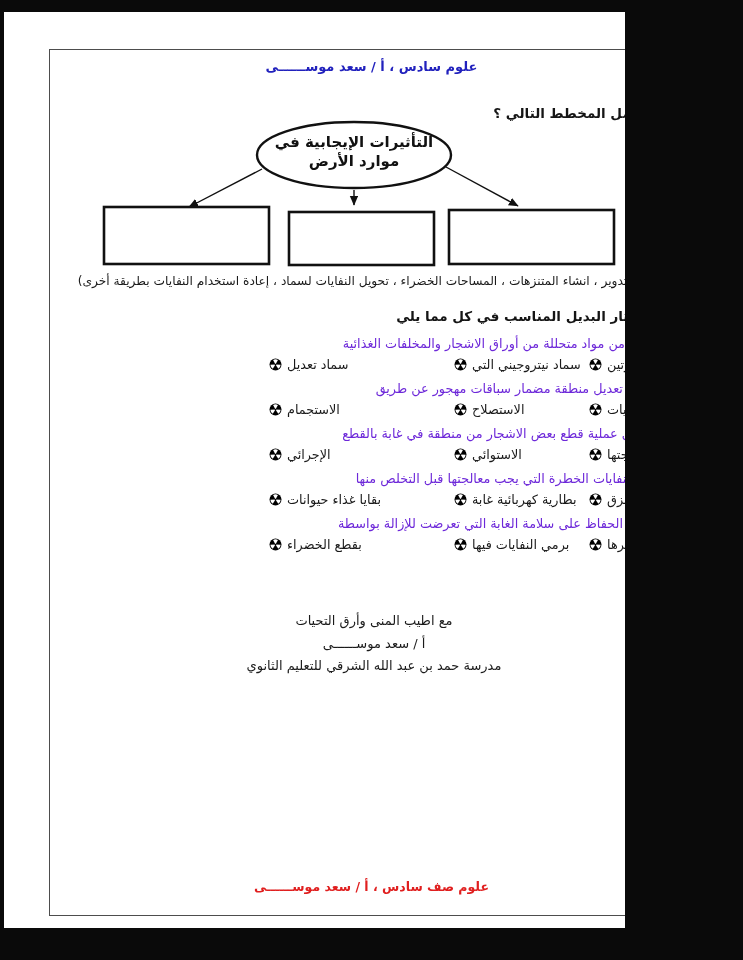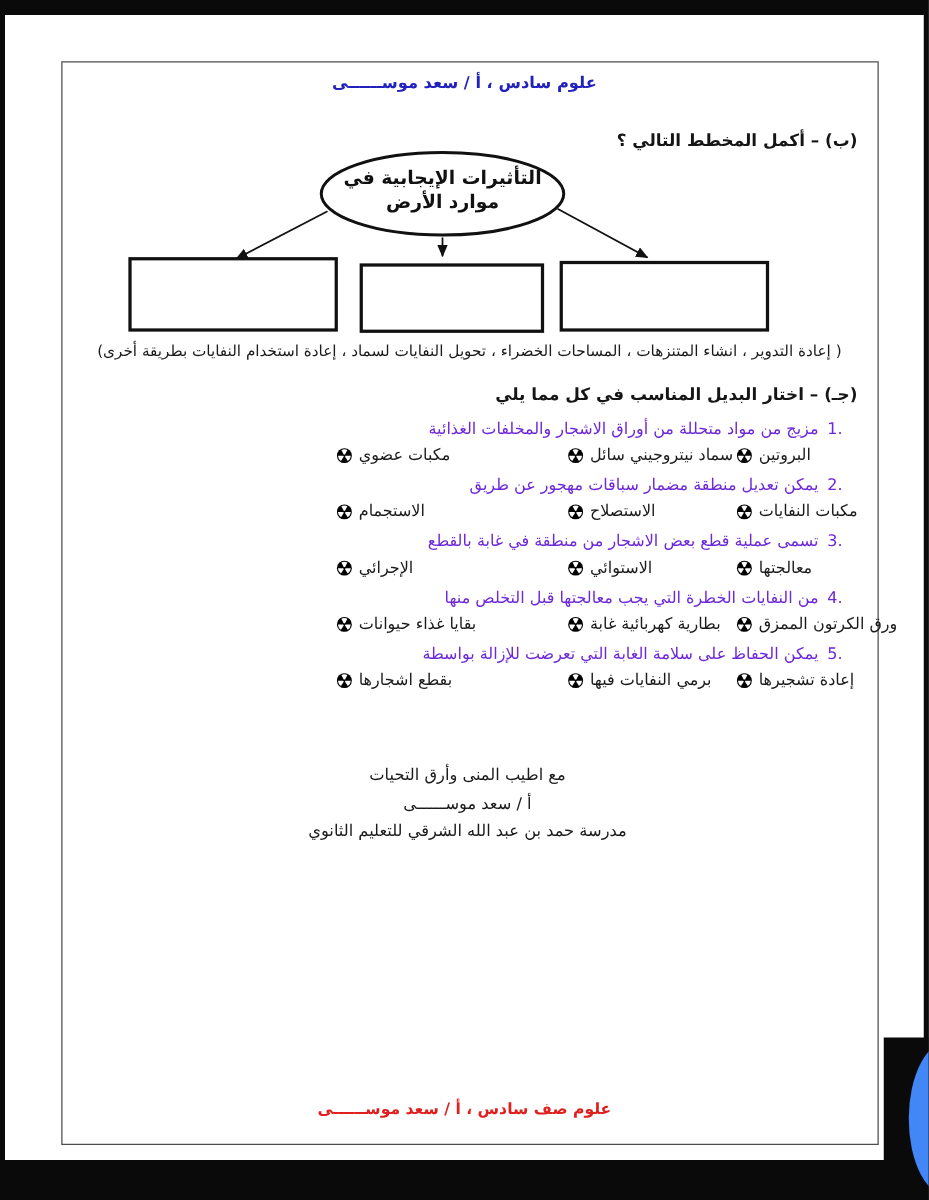--- a/index.html
+++ b/index.html
@@ -1,17 +1,17 @@
 <!DOCTYPE html>
 <html lang="ar" style="--header-blue: #2121bd; --footer-red: #e01f1f; --corner-blue: #4386f5;"><head>
 <meta charset="utf-8">
 <style>
   html,body { margin:0; padding:0; }
   body { width:743px; height:960px; background:#0a0a0a; font-family:"DejaVu Sans", sans-serif; }
-  #screen { position:relative; width:743px; height:960px; overflow:hidden; background:#0a0a0a; }
+  #screen { position:relative; width:625px; height:960px; overflow:hidden; background:#0a0a0a; }
 
   .page { position:absolute; left:4px; top:12px; width:735px; height:916px; background:#ffffff; }
 
   .frame { position:absolute; left:45px; top:37px; width:652px; height:865px; border:1px solid #4d4d4d; }
 
   .header { position:absolute; top:47px; left:0; right:0; text-align:center;
             color:var(--header-blue,#2121bd); font-weight:bold; font-size:13px; direction:rtl; }
 
   .sec-title { position:absolute; right:53px; direction:rtl; font-weight:bold; font-size:13.5px; color:#151515; }
   .sec-title.b { top:93px; }
@@ -108,27 +108,27 @@
           <span class="opt o1">
               <svg class="icon" width="13" height="13" viewBox="0 0 24 24">
                 <use href="#trefoil"></use>
               </svg>
               <span class="opt-label">البروتين</span>
             </span>
           <span class="opt o2">
               <svg class="icon" width="13" height="13" viewBox="0 0 24 24">
                 <use href="#trefoil"></use>
               </svg>
-              <span class="opt-label">سماد نيتروجيني سائل</span>
-            </span>
-          <span class="opt o3">
-              <svg class="icon" width="13" height="13" viewBox="0 0 24 24">
-                <use href="#trefoil"></use>
-              </svg>
-              <span class="opt-label">مكبات عضوي</span>
+              <span class="opt-label">سماد نيتروجيني التي</span>
+            </span>
+          <span class="opt o3">
+              <svg class="icon" width="13" height="13" viewBox="0 0 24 24">
+                <use href="#trefoil"></use>
+              </svg>
+              <span class="opt-label">سماد تعديل</span>
             </span>
         </div>
       </div>
 
       <div class="q">
         <div class="q-line">
           <span class="q-num">2.</span><span>يمكن تعديل منطقة مضمار سباقات مهجور عن طريق</span>
         </div>
         <div class="q-opts">
           <span class="opt o1">
@@ -218,21 +218,21 @@
           <span class="opt o2">
               <svg class="icon" width="13" height="13" viewBox="0 0 24 24">
                 <use href="#trefoil"></use>
               </svg>
               <span class="opt-label">برمي النفايات فيها</span>
             </span>
           <span class="opt o3">
               <svg class="icon" width="13" height="13" viewBox="0 0 24 24">
                 <use href="#trefoil"></use>
               </svg>
-              <span class="opt-label">بقطع اشجارها</span>
+              <span class="opt-label">بقطع الخضراء</span>
             </span>
         </div>
       </div>
 
     </div>
 
     <div class="closing">
       <div>مع اطيب المنى وأرق التحيات</div>
       <div>أ / سعد موســــــى</div>
       <div>مدرسة حمد بن عبد الله الشرقي للتعليم الثانوي</div>

